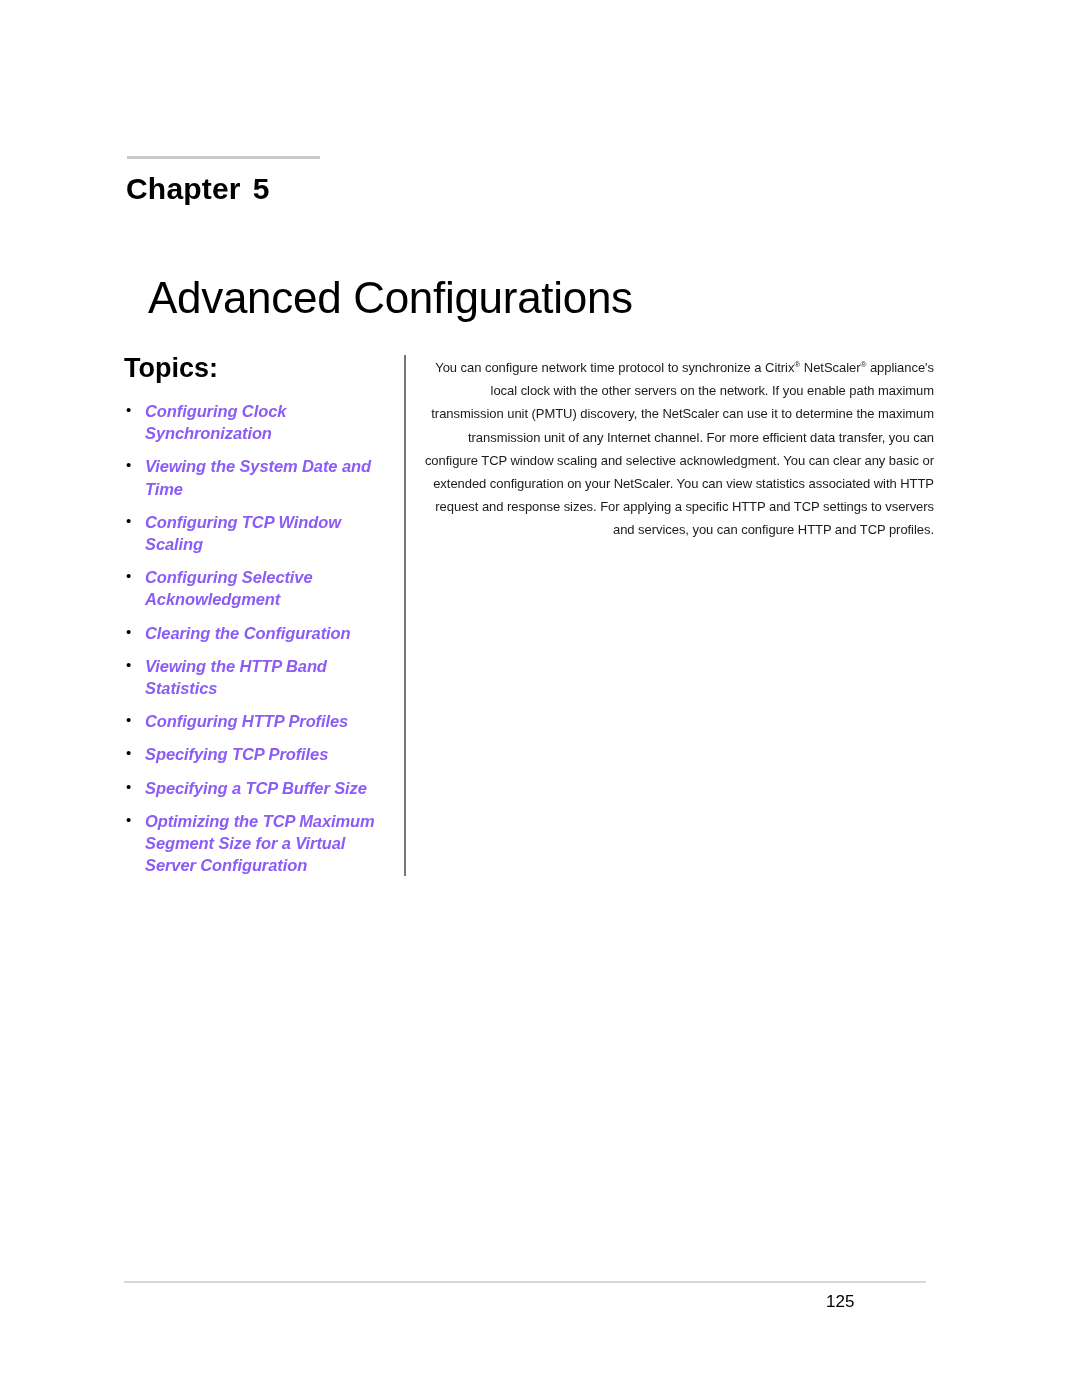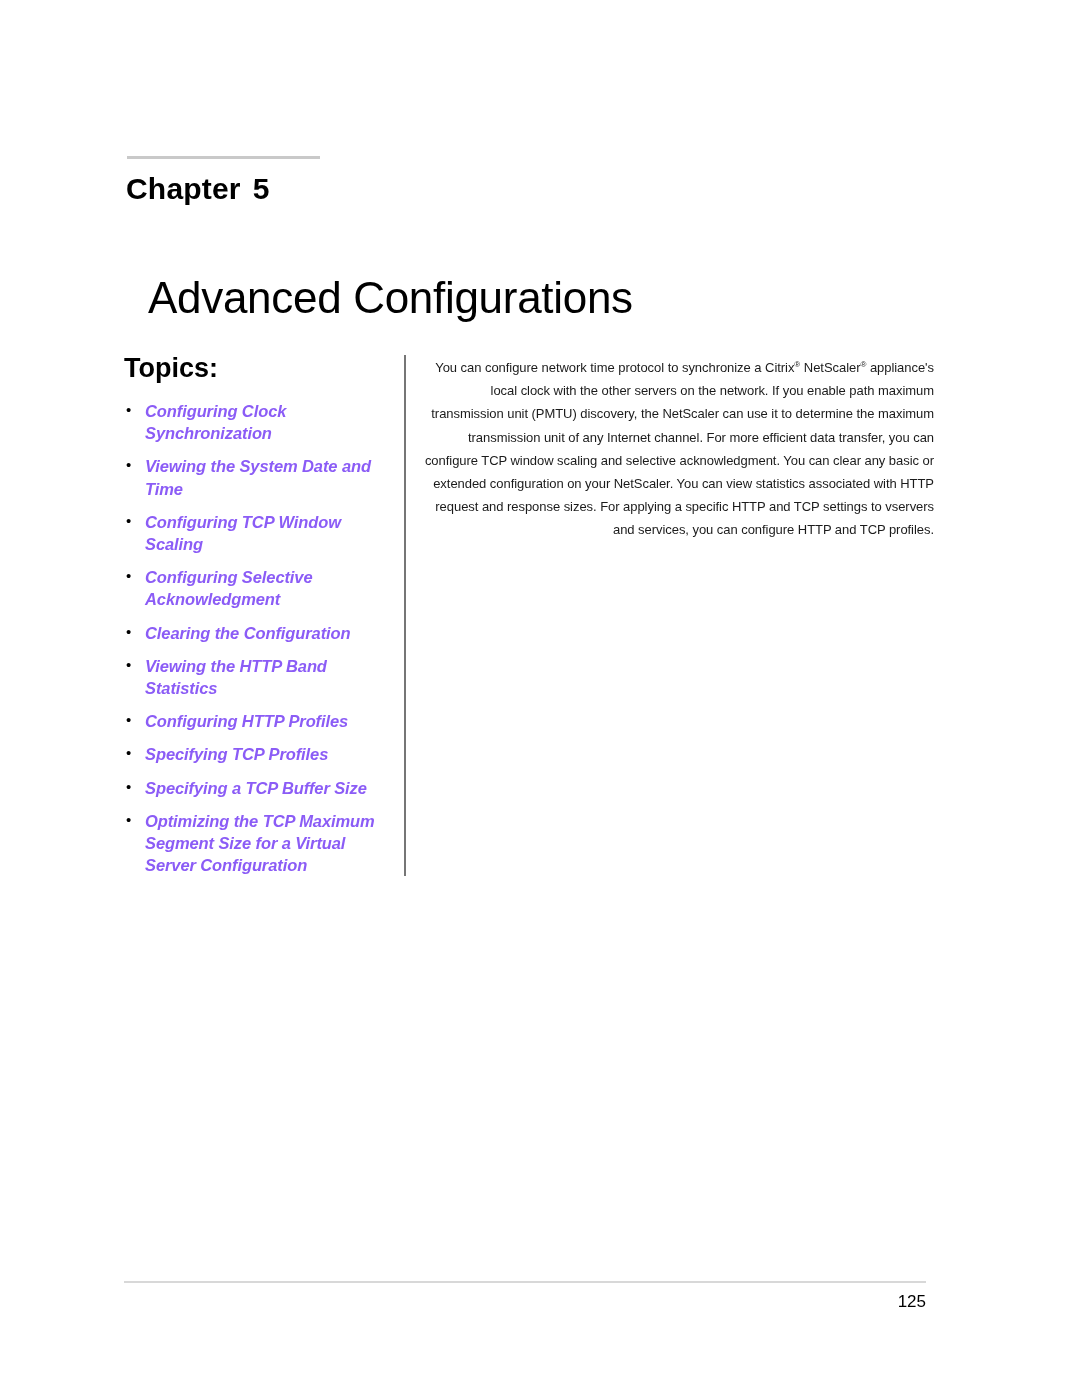--- a/index.html
+++ b/index.html
@@ -144,21 +144,20 @@
     top: 1281px;
     width: 802px;
     height: 2px;
     background: #d8d8d8;
   }
   .footer-pagenum {
     position: absolute;
     left: 826px;
     top: 1291px;
     width: 100px;
-    text-align: right;
     font-size: 17px;
     line-height: 22px;
     color: #000000;
   }
 </style>
 </head>
 <body>
 
 <div class="page">
 

